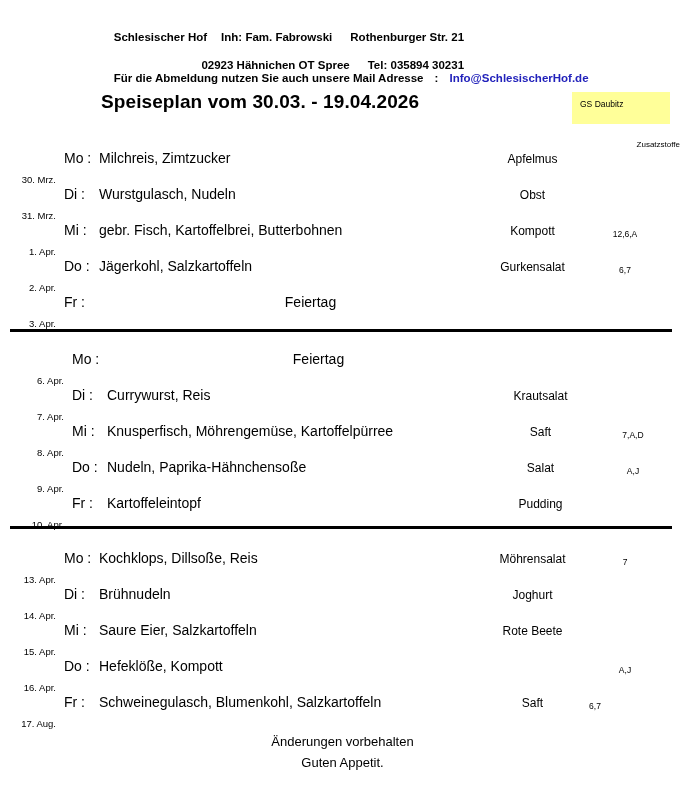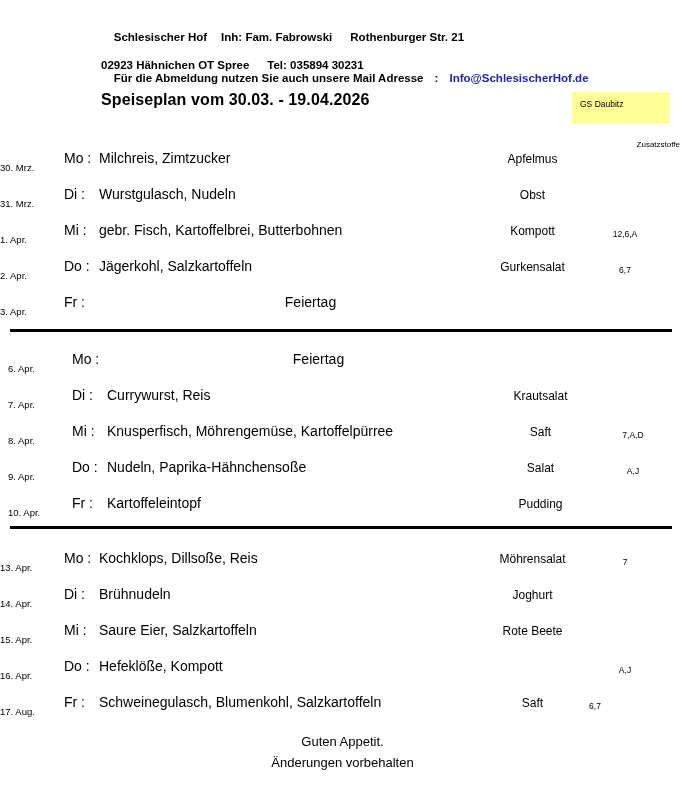--- a/index.html
+++ b/index.html
@@ -27,20 +27,21 @@
     position: absolute;
     left: 101px;
     top: 16px;
     font-size: 11.5px;
     font-weight: bold;
     line-height: 14px;
     white-space: pre;
   }
   .contact .line2 {
     display: block;
+    text-align: right;
   }
   .sp2 { display: inline-block; width: 14px; }
   .sp3 { display: inline-block; width: 18px; }
 
   .abmeldung {
     position: absolute;
     left: 101px;
     top: 60px;
     font-size: 11.5px;
     font-weight: bold;
@@ -54,21 +55,21 @@
   .mail-link {
     color: #2222bb;
     font-weight: bold;
     text-decoration: none;
   }
 
   .title {
     position: absolute;
     left: 101px;
     top: 91px;
-    font-size: 16px;
+    font-size: 19px;
     font-weight: bold;
     letter-spacing: 0.1px;
     white-space: nowrap;
   }
 
   .school-badge {
     position: absolute;
     left: 572px;
     top: 92px;
     width: 98px;
@@ -102,23 +103,23 @@
   .week-3 { top: 550px; }
 
   .row {
     position: relative;
     height: 36px;
   }
 
   .cell-date {
     position: absolute;
     left: 0;
-    top: 12px;
+    top: 24px;
     width: 56px;
-    text-align: left;
+    text-align: right;
     font-size: 9.5px;
     white-space: nowrap;
   }
   .cell-day {
     position: absolute;
     left: 64px;
     top: 0px;
     font-size: 14px;
     white-space: nowrap;
   }
@@ -312,17 +313,17 @@
     <div class="row">
       <div class="cell-date">17. Aug.</div>
       <div class="cell-day">Fr :</div>
       <div class="cell-dish">Schweinegulasch, Blumenkohl, Salzkartoffeln</div>
       <div class="cell-side">Saft</div>
       <div class="cell-add shift-left">6,7</div>
     </div>
   </div>
 
   <div class="footer">
+    <span class="fline">Änderungen vorbehalten</span>
     <span class="fline">Guten Appetit.</span>
-    <span class="fline">Änderungen vorbehalten</span>
   </div>
 
 </div>
 
 </body></html>

